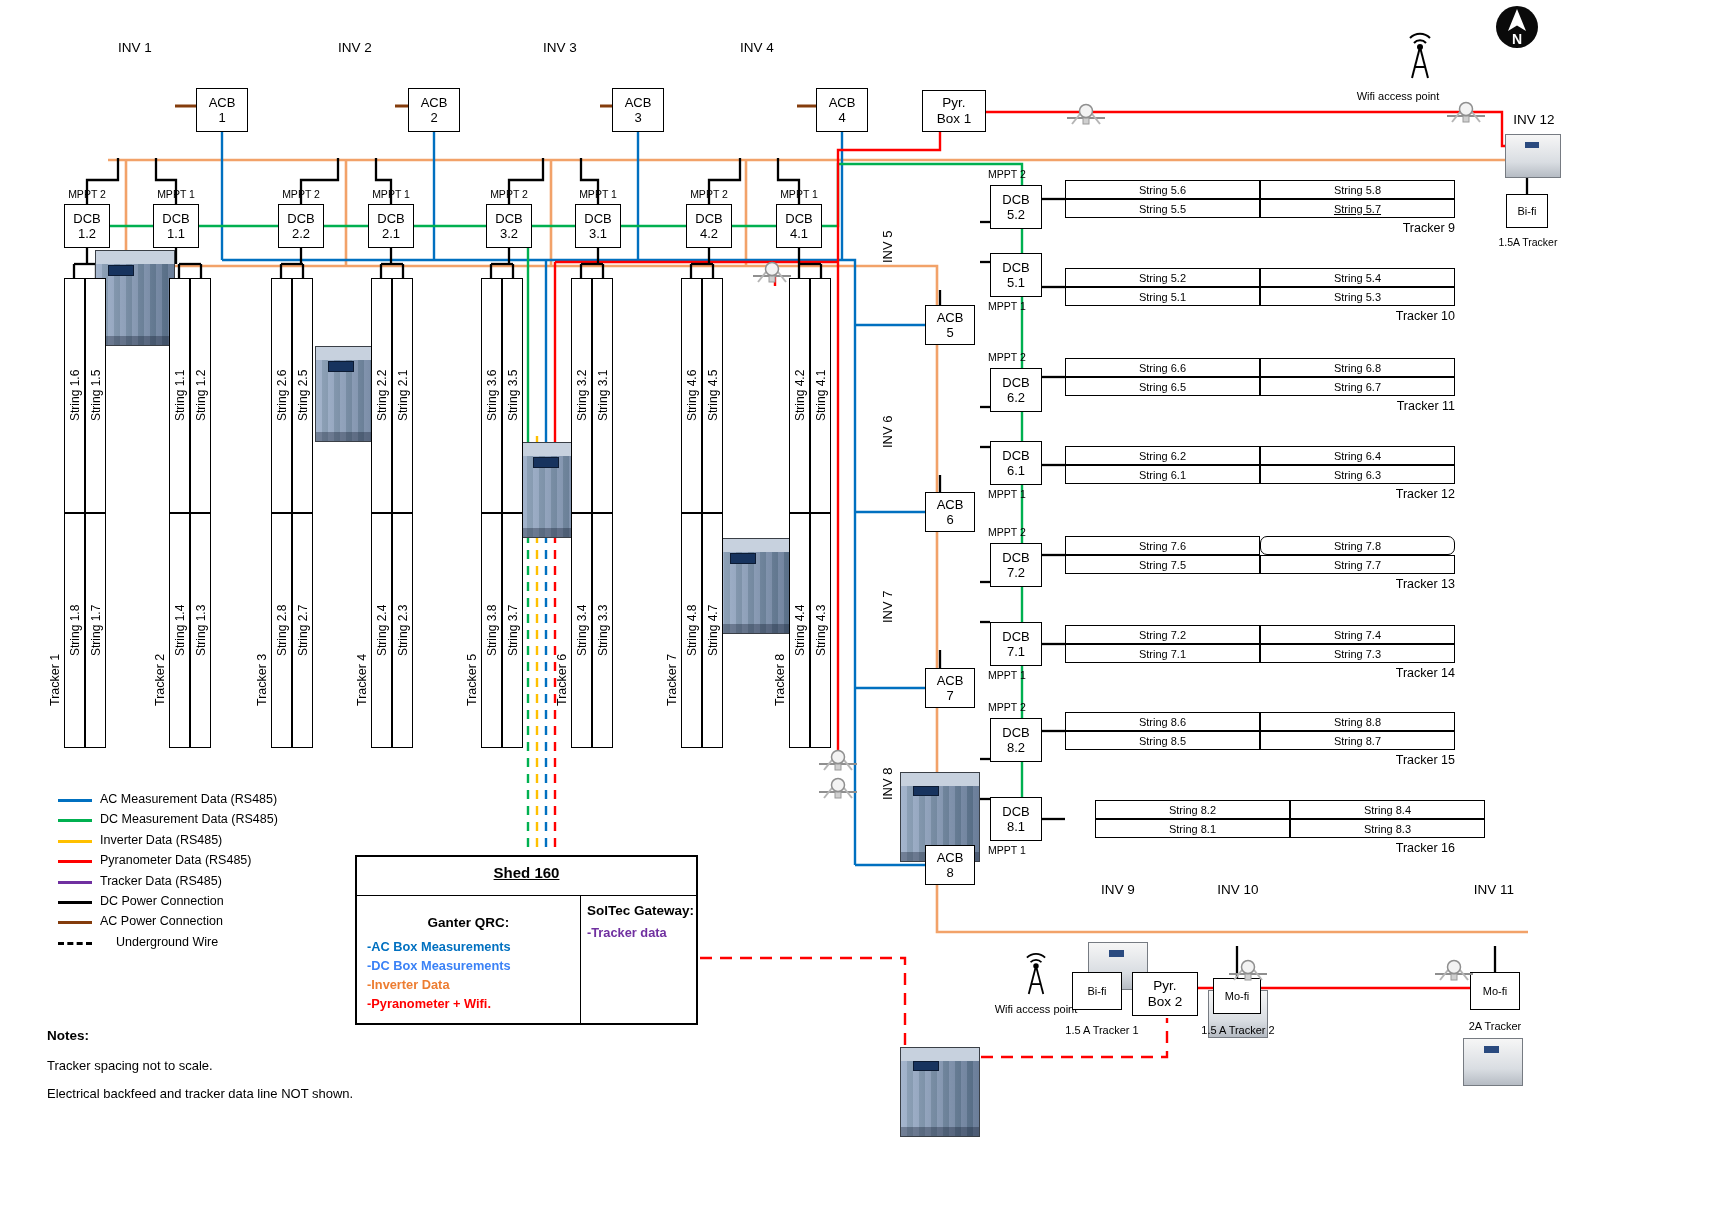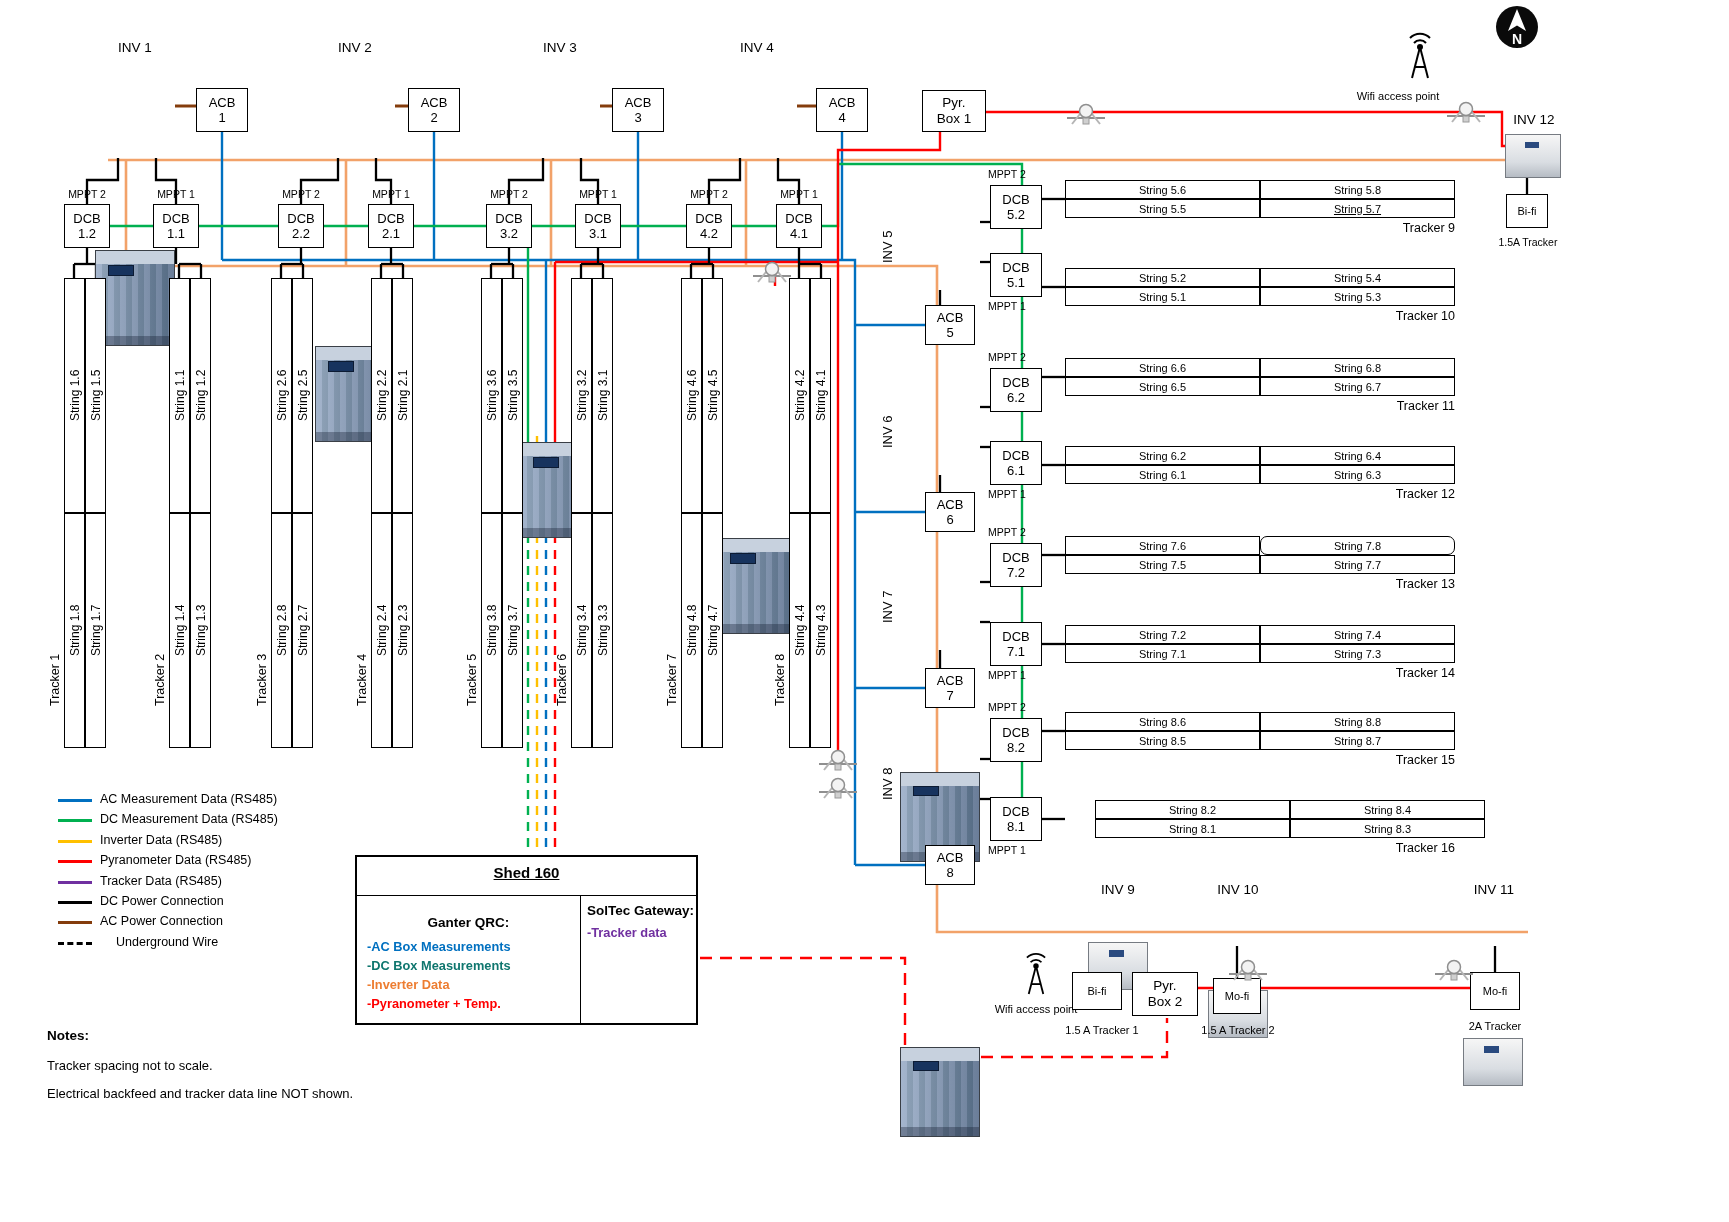--- a/index.html
+++ b/index.html
@@ -186,23 +186,23 @@
     <div>Bi-fi</div>
   </div>
   <div class="abs node cap" style="left:1494px;top:236px;width:68px">1.5A Tracker</div>
 
   <div class="abs node" style="left:355px;top:855px;width:343px;height:170px;border:2px solid #000;background:#fff">
     <div class="abs" style="left:0;top:7px;width:100%;text-align:center;font-weight:bold;font-size:15px;text-decoration:underline">Shed 160</div>
     <div class="abs" style="left:0;right:0;top:38px;border-top:1.6px solid #000"></div>
     <div class="abs" style="left:223px;top:38px;bottom:0;border-left:1.6px solid #000"></div>
     <div class="abs shed-sub" style="left:0;top:58px;width:223px;text-align:center">Ganter QRC:</div>
     <div class="abs shed-item" style="left: 10px; top: 82px; color: rgb(0, 112, 192);">-AC Box Measurements</div>
-    <div class="abs shed-item" style="left: 10px; top: 101px; color: #0f766e;">-DC Box Measurements</div>
+    <div class="abs shed-item" style="left: 10px; top: 101px; color: #3b82f6;">-DC Box Measurements</div>
     <div class="abs shed-item" style="left: 10px; top: 120px; color: rgb(237, 125, 49);">-Inverter Data</div>
-    <div class="abs shed-item" style="left: 10px; top: 139px; color: rgb(255, 0, 0);">-Pyranometer + Temp.</div>
+    <div class="abs shed-item" style="left: 10px; top: 139px; color: rgb(255, 0, 0);">-Pyranometer + Wifi.</div>
     <div class="abs shed-sub" style="left:230px;top:46px">SolTec Gateway:</div>
     <div class="abs shed-item" style="left: 230px; top: 68px; color: rgb(112, 48, 160);">-Tracker data</div>
   </div>
 
   <div class="abs node" style="left:1016px;top:950px">
     <svg width="40" height="50" viewBox="0 0 44 54">
       <g fill="none" stroke="#000" stroke-width="2">
         <path d="M16,13 a8,8 0 0 1 12,0"></path>
         <path d="M12,8 a14,14 0 0 1 20,0"></path>
         <path d="M22,17 L14,48"></path>

